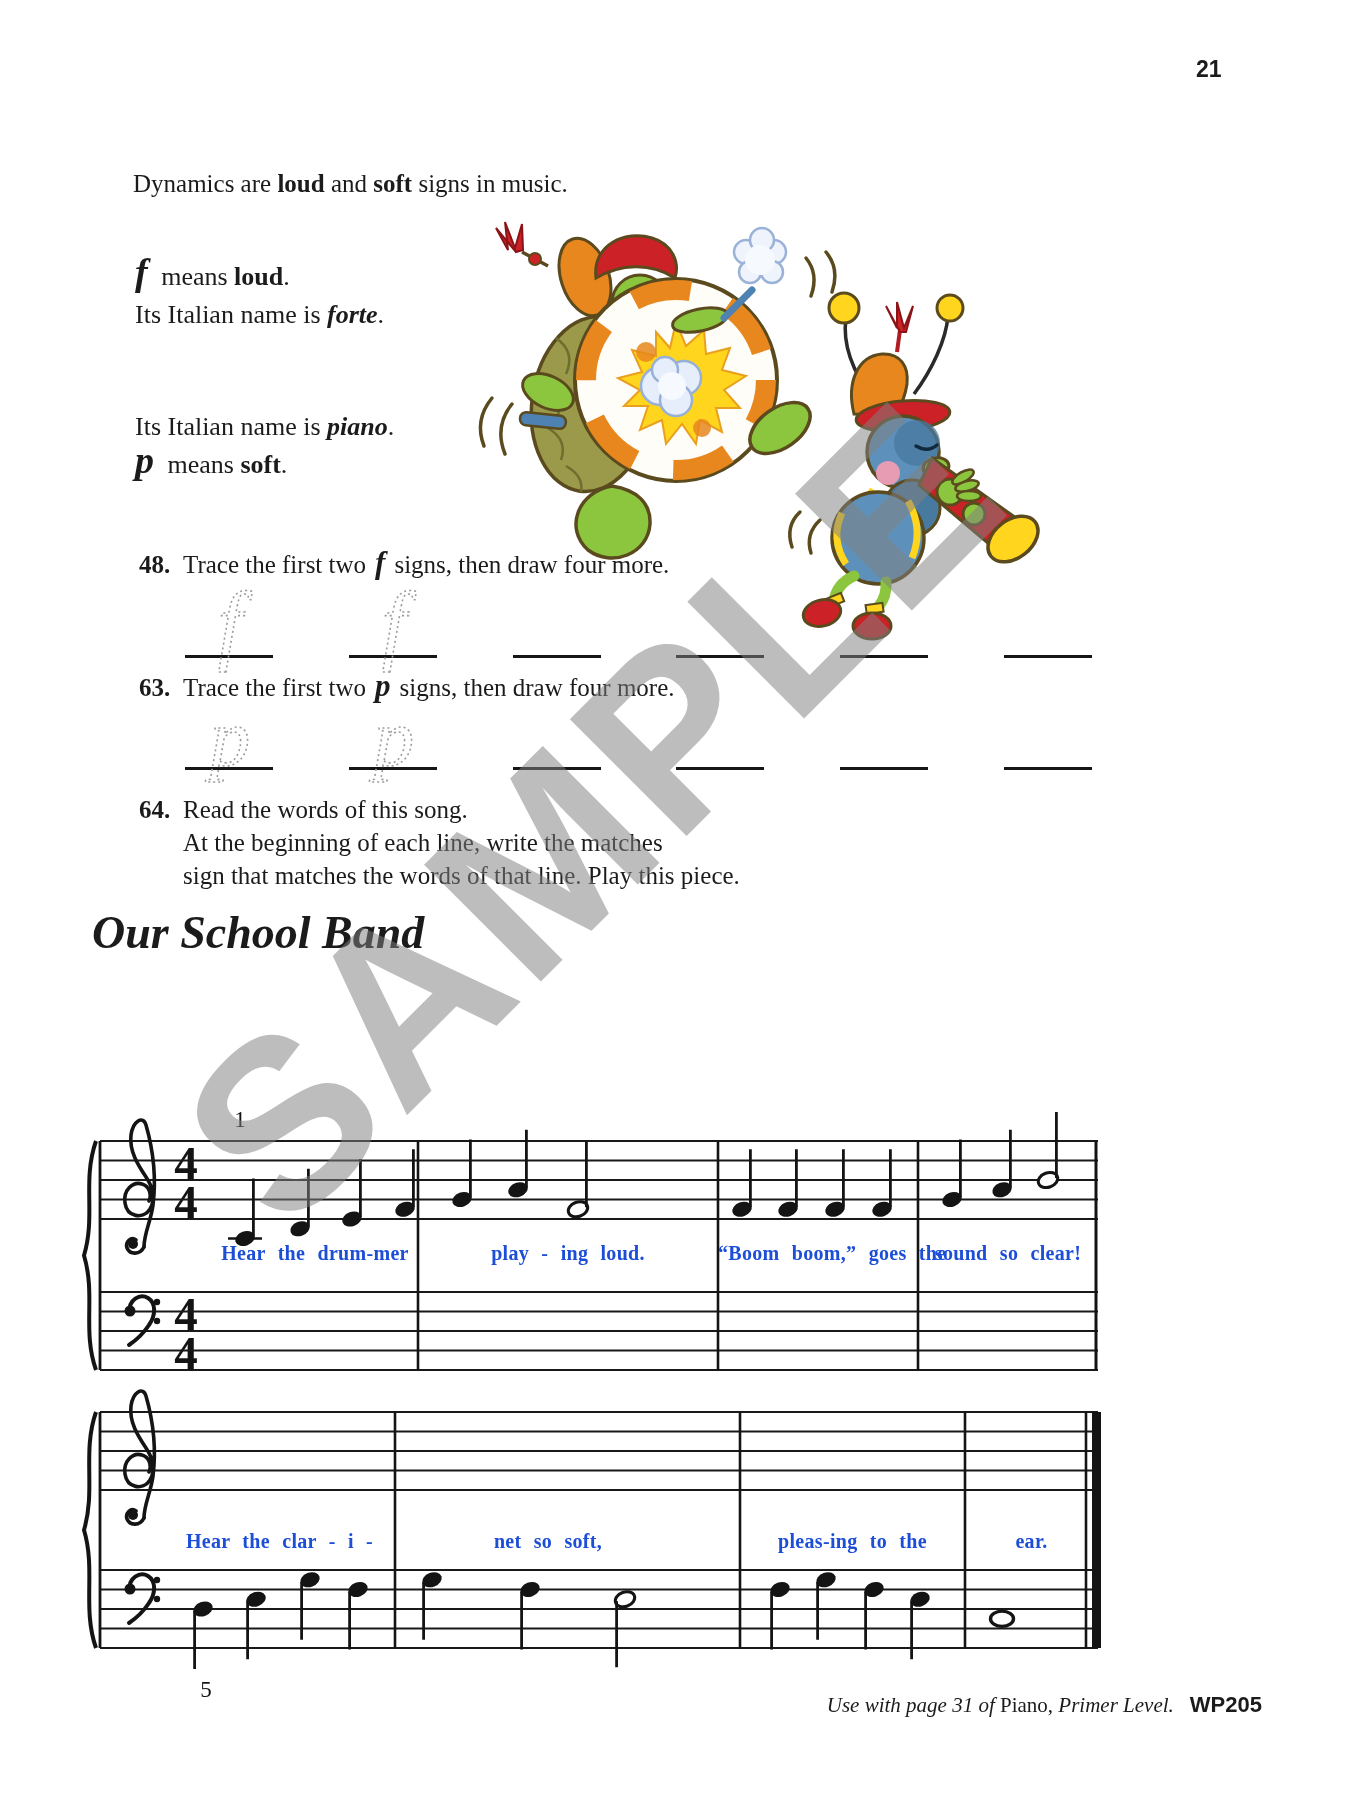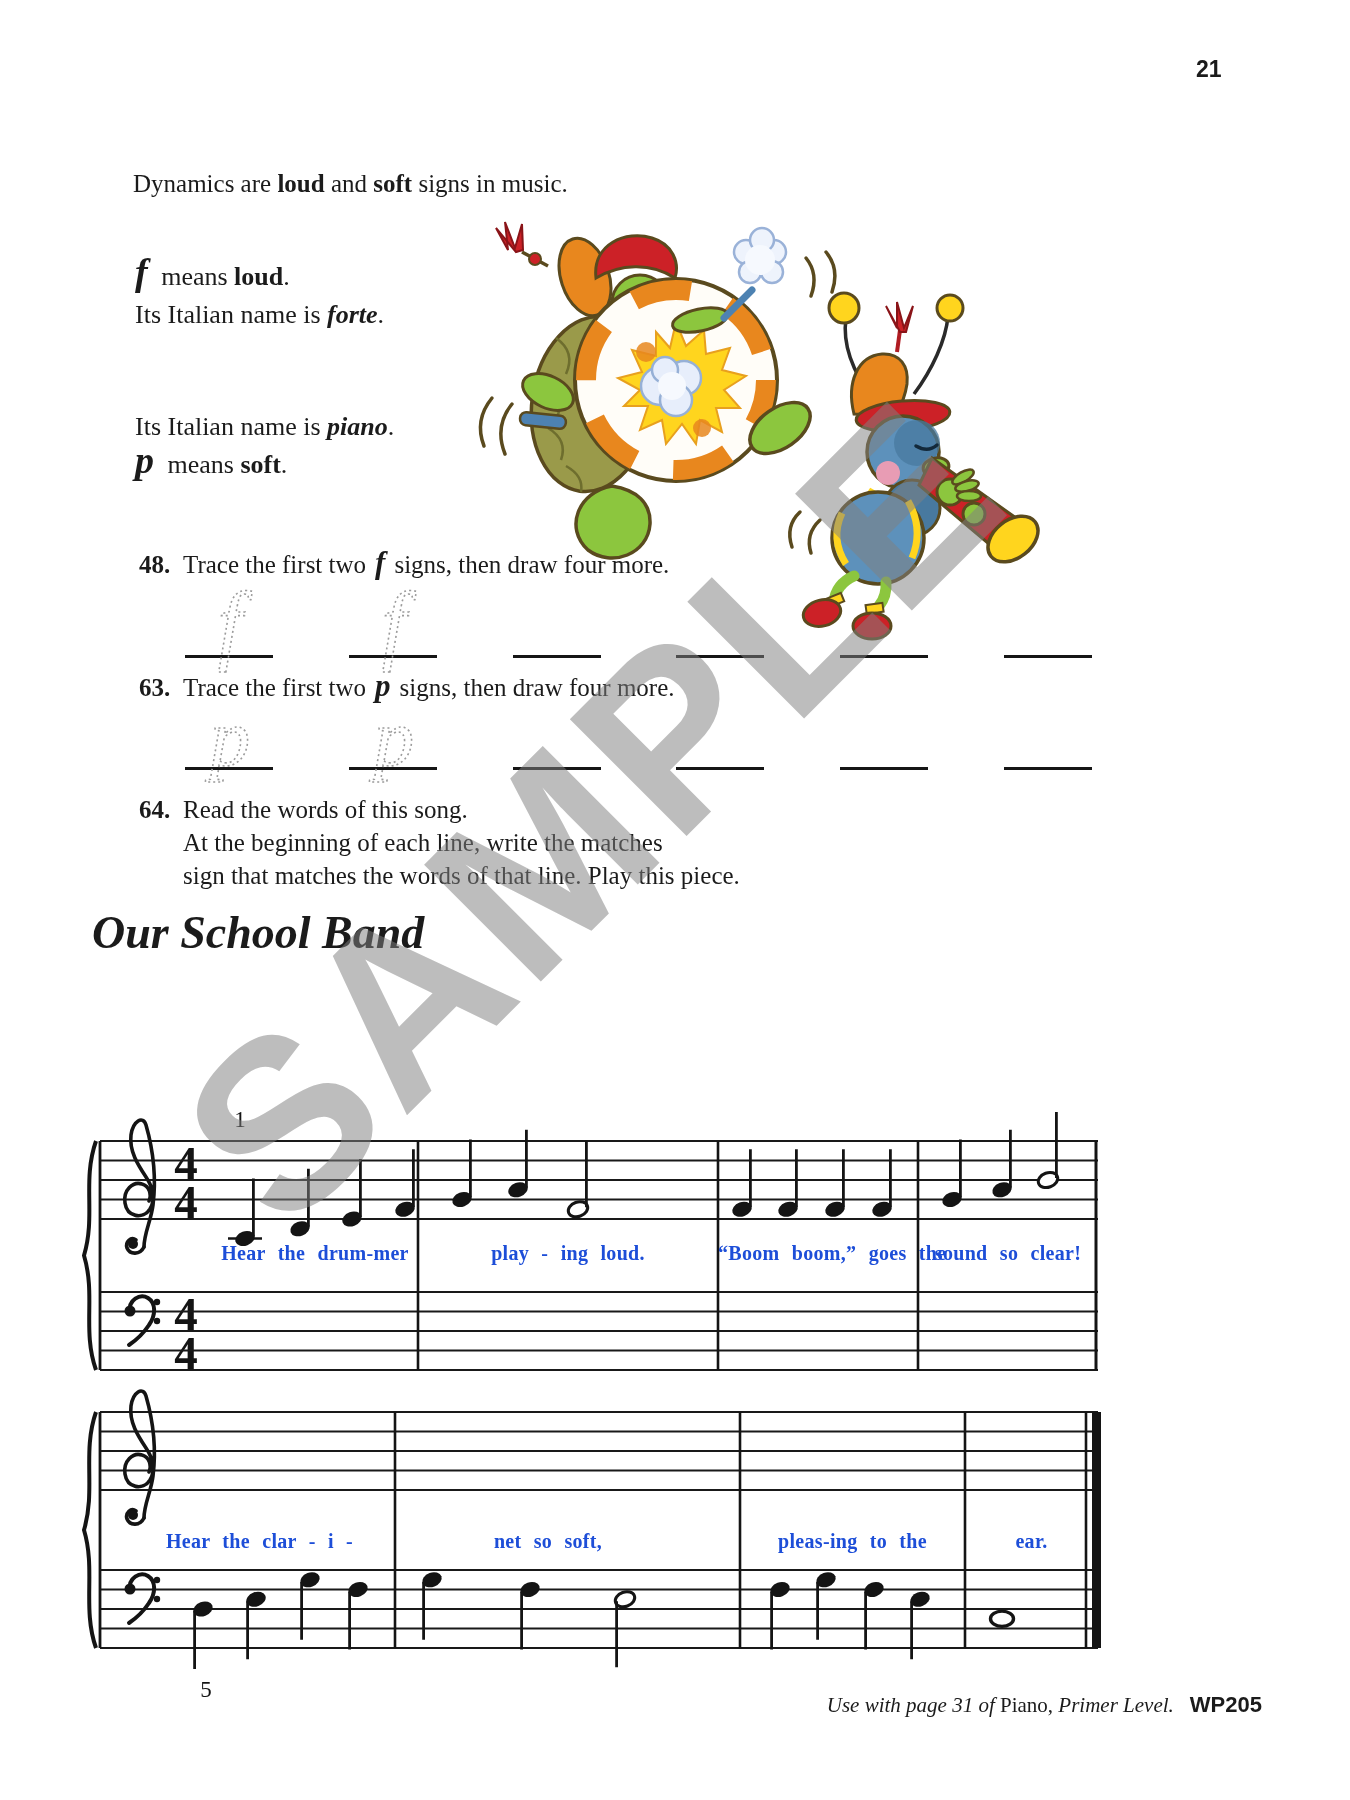--- a/index.html
+++ b/index.html
@@ -413,21 +413,21 @@
       </g>
       <g>
         <ellipse cx="920" cy="1599.25" rx="10" ry="7.2" transform="rotate(-20 920 1599.25)" fill="#141414"></ellipse>
         <line x1="911.6" y1="1601.25" x2="911.6" y2="1659.25" stroke="#141414" stroke-width="2.8"></line>
       </g>
       <g>
         <ellipse cx="1002" cy="1618.75" rx="11.5" ry="7.6" fill="#fff" stroke="#141414" stroke-width="3.4"></ellipse>
       </g>
     </svg>
   <div id="lyrics-s2" class="abs" style="left: 0px; top: 1528px; width: 1350px; height: 30px; position: absolute;">
-      <div class="lyric" style="left: 132px; width: 255px;">Hear the clar - i -</div>
+      <div class="lyric" style="left: 152px; width: 255px;">Hear the clar - i -</div>
       <div class="lyric" style="left: 395px; width: 306px;">net so soft,</div>
       <div class="lyric" style="left: 740px; width: 225px;">pleas-ing to the</div>
       <div class="lyric" style="left: 965px; width: 133px;">ear.</div>
     </div>
 
   <div class="abs footer">
     <span class="cred"><span>Use with page 31 of </span><span class="upright">Piano, </span><span>Primer Level.</span></span>
     <span class="code">WP205</span>
   </div>
 

